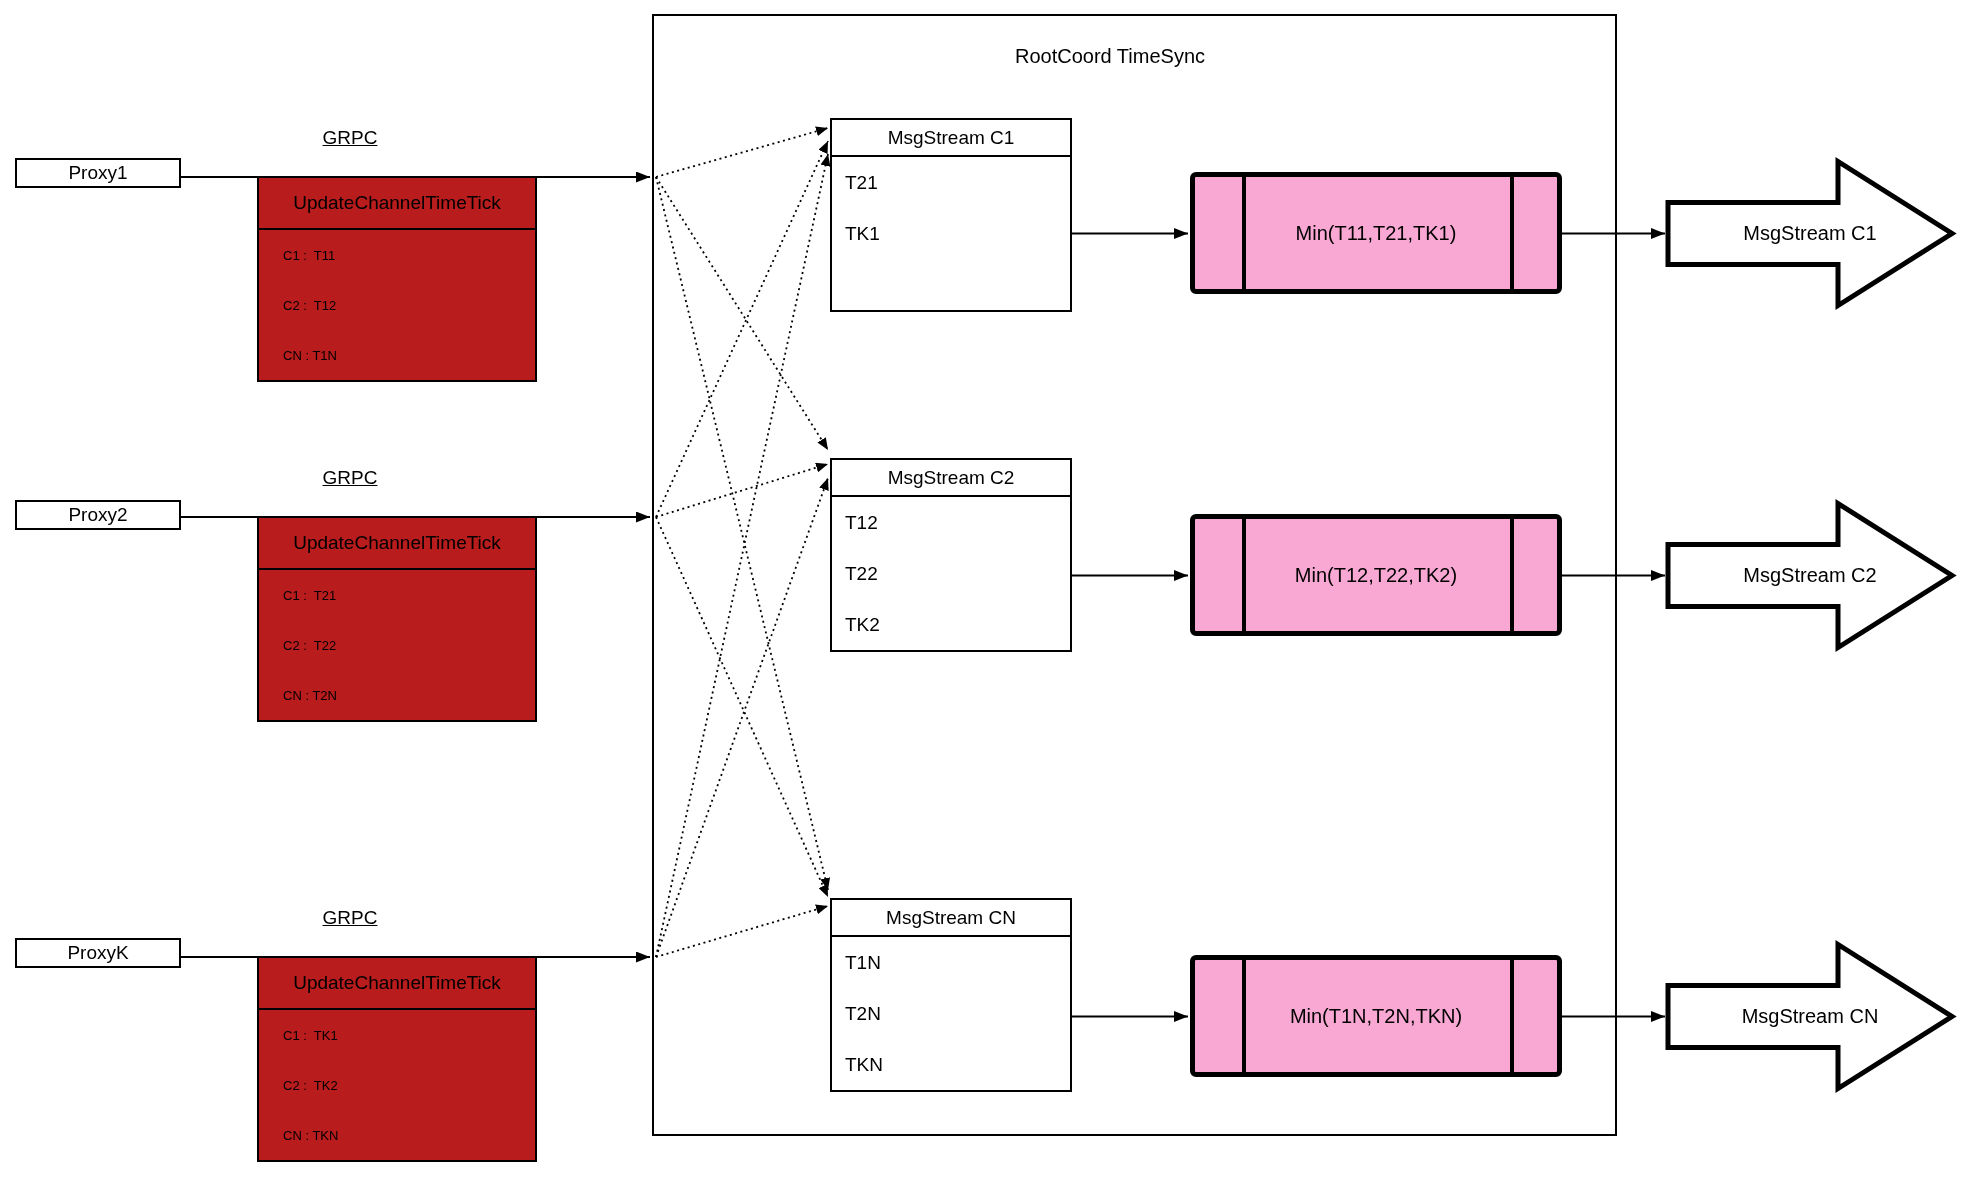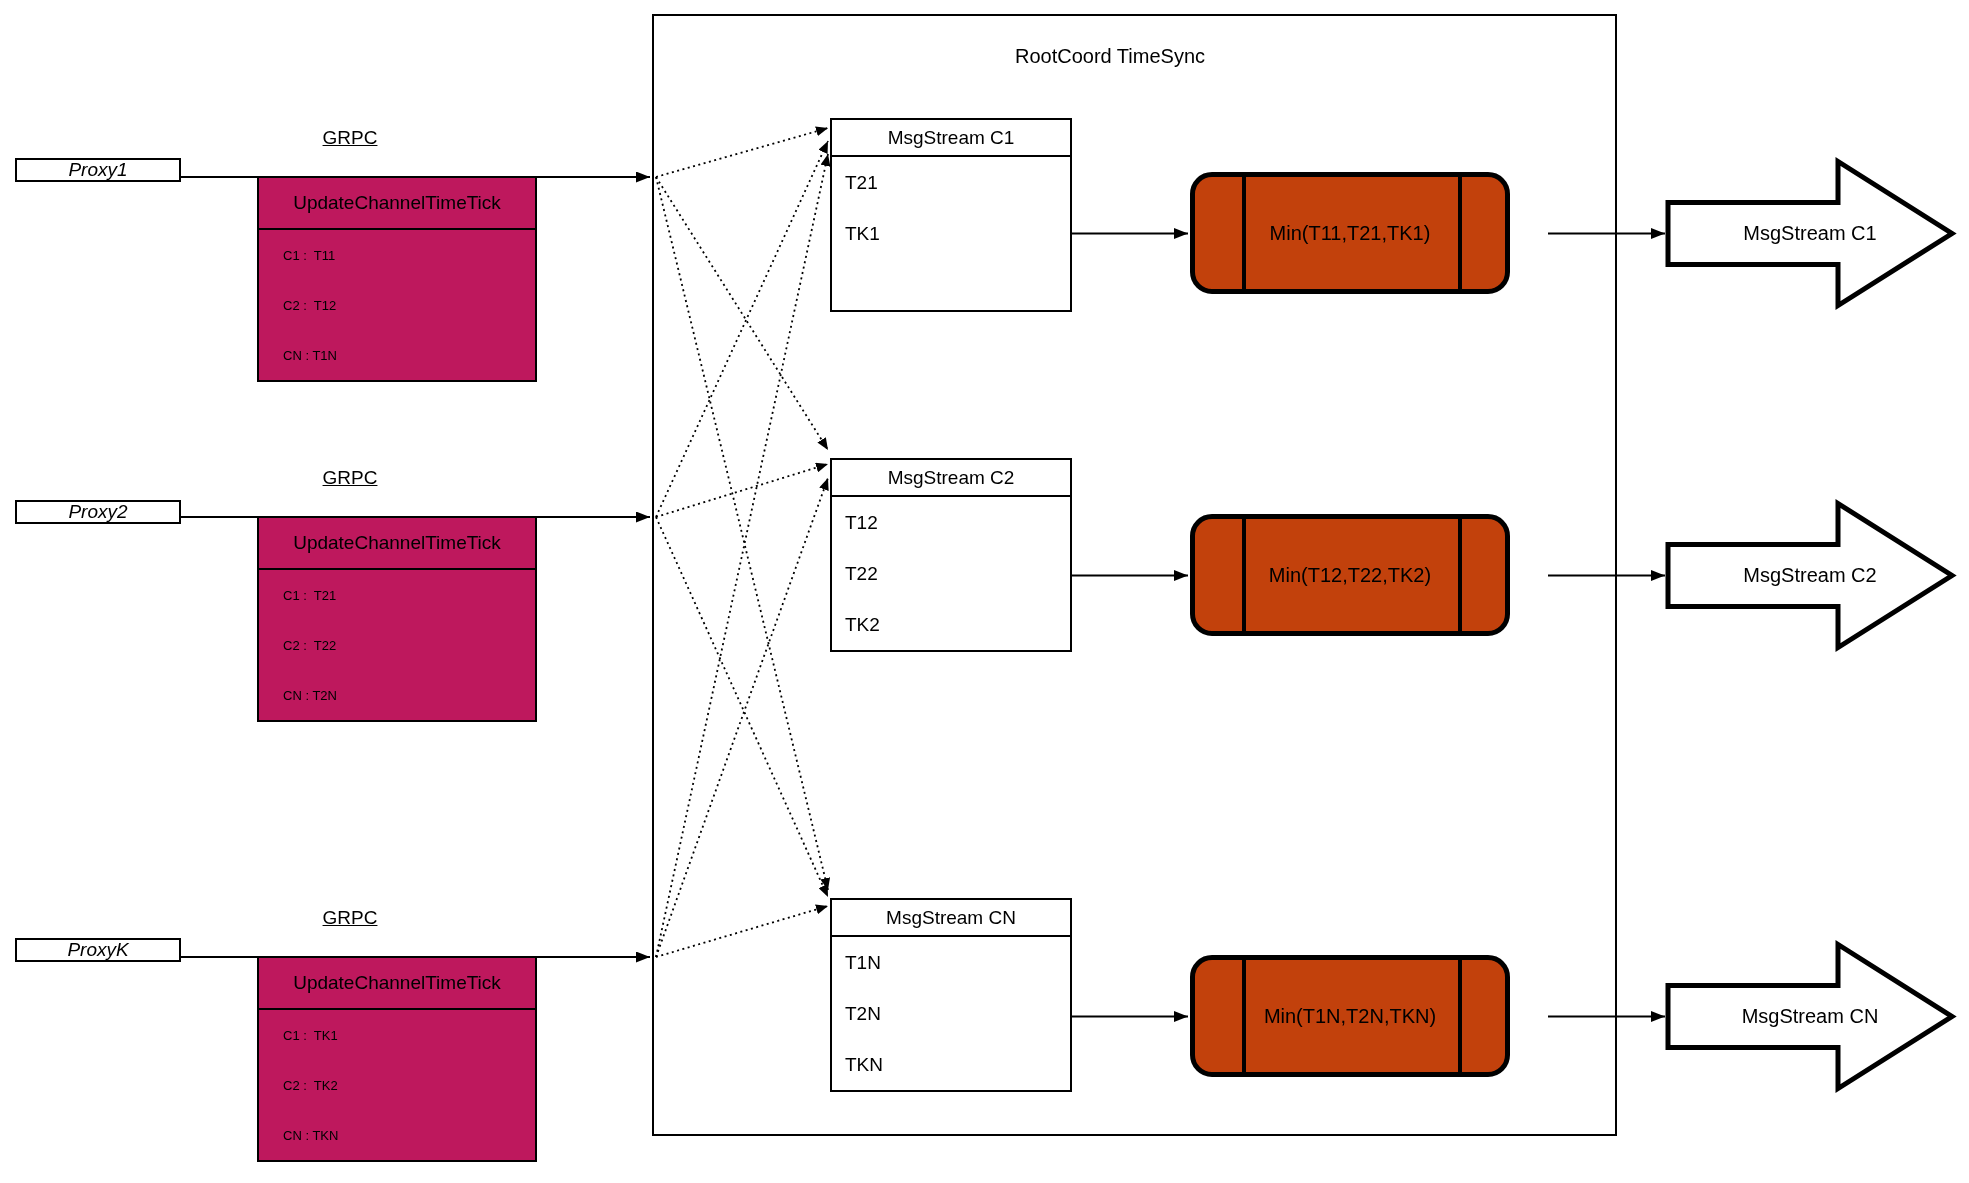--- a/index.html
+++ b/index.html
@@ -5,32 +5,32 @@
   html,body { margin:0; padding:0; background:#ffffff; }
   #stage {
     position:relative; width:1969px; height:1183px; background:#ffffff;
     font-family:"Liberation Sans", sans-serif; color:#000;
   }
   #wires { position:absolute; left:0; top:0; width:1969px; height:1183px; z-index:0; }
   .abs { position:absolute; box-sizing:border-box; z-index:1; }
   .lbl { font-size:19px; line-height:1; white-space:pre; }
   .center { display:flex; align-items:center; justify-content:center; }
 
-  .proxy-box { left:15px; width:166px; height:24px; border:2px solid #000; background:#fff; font-size:19px;font-style:italic; }
+  .proxy-box { left:15px; width:166px; height:30px; border:2px solid #000; background:#fff; font-size:19px; }
   .grpc { left:270px; width:160px; text-align:center; font-size:19px;text-decoration:underline; }
 
-  .tick-table { left:257px; width:280px; height:206px; border:2px solid #000; background:#be185d; }
+  .tick-table { left:257px; width:280px; height:206px; border:2px solid #000; background:#b91c1c; }
   .tick-table .hdr { height:50px; border-bottom:2px solid #000; font-size:19px; }
   .trow { height:50px; display:flex; align-items:center; padding-left:24px; font-size:13px; white-space:pre; }
 
   .stream-table { left:830px; width:242px; height:194px; border:2px solid #000; background:#fff; }
   .stream-table .hdr { height:35px; border-bottom:2px solid #000; font-size:19px; }
   .srow { height:51px; display:flex; align-items:center; padding-left:13px; font-size:19px; }
 
-  .min-box { left:1190px; width:320px; height:122px; border:5px solid #000; border-radius:22px; background:#c2410c; }
+  .min-box { left:1190px; width:372px; height:122px; border:5px solid #000; border-radius:6px; background:#f9a8d4; }
   .min-box .bar-l, .min-box .bar-r { position:absolute; top:0; bottom:0; width:4px; background:#000; }
   .min-box .bar-l { left:47px; }
   .min-box .bar-r { right:43px; }
   .min-box .txt { position:absolute; inset:0; display:flex; align-items:center; justify-content:center; font-size:20px; }
 
   .rootcoord { left:652px; top:14px; width:965px; height:1122px; border:2px solid #000; background:transparent; }
   .rc-title { left:910px; top:46px; width:400px; text-align:center; font-size:20px; }
 
   .arrow-label { left:1680px; width:260px; text-align:center; font-size:20px; }
 </style>

